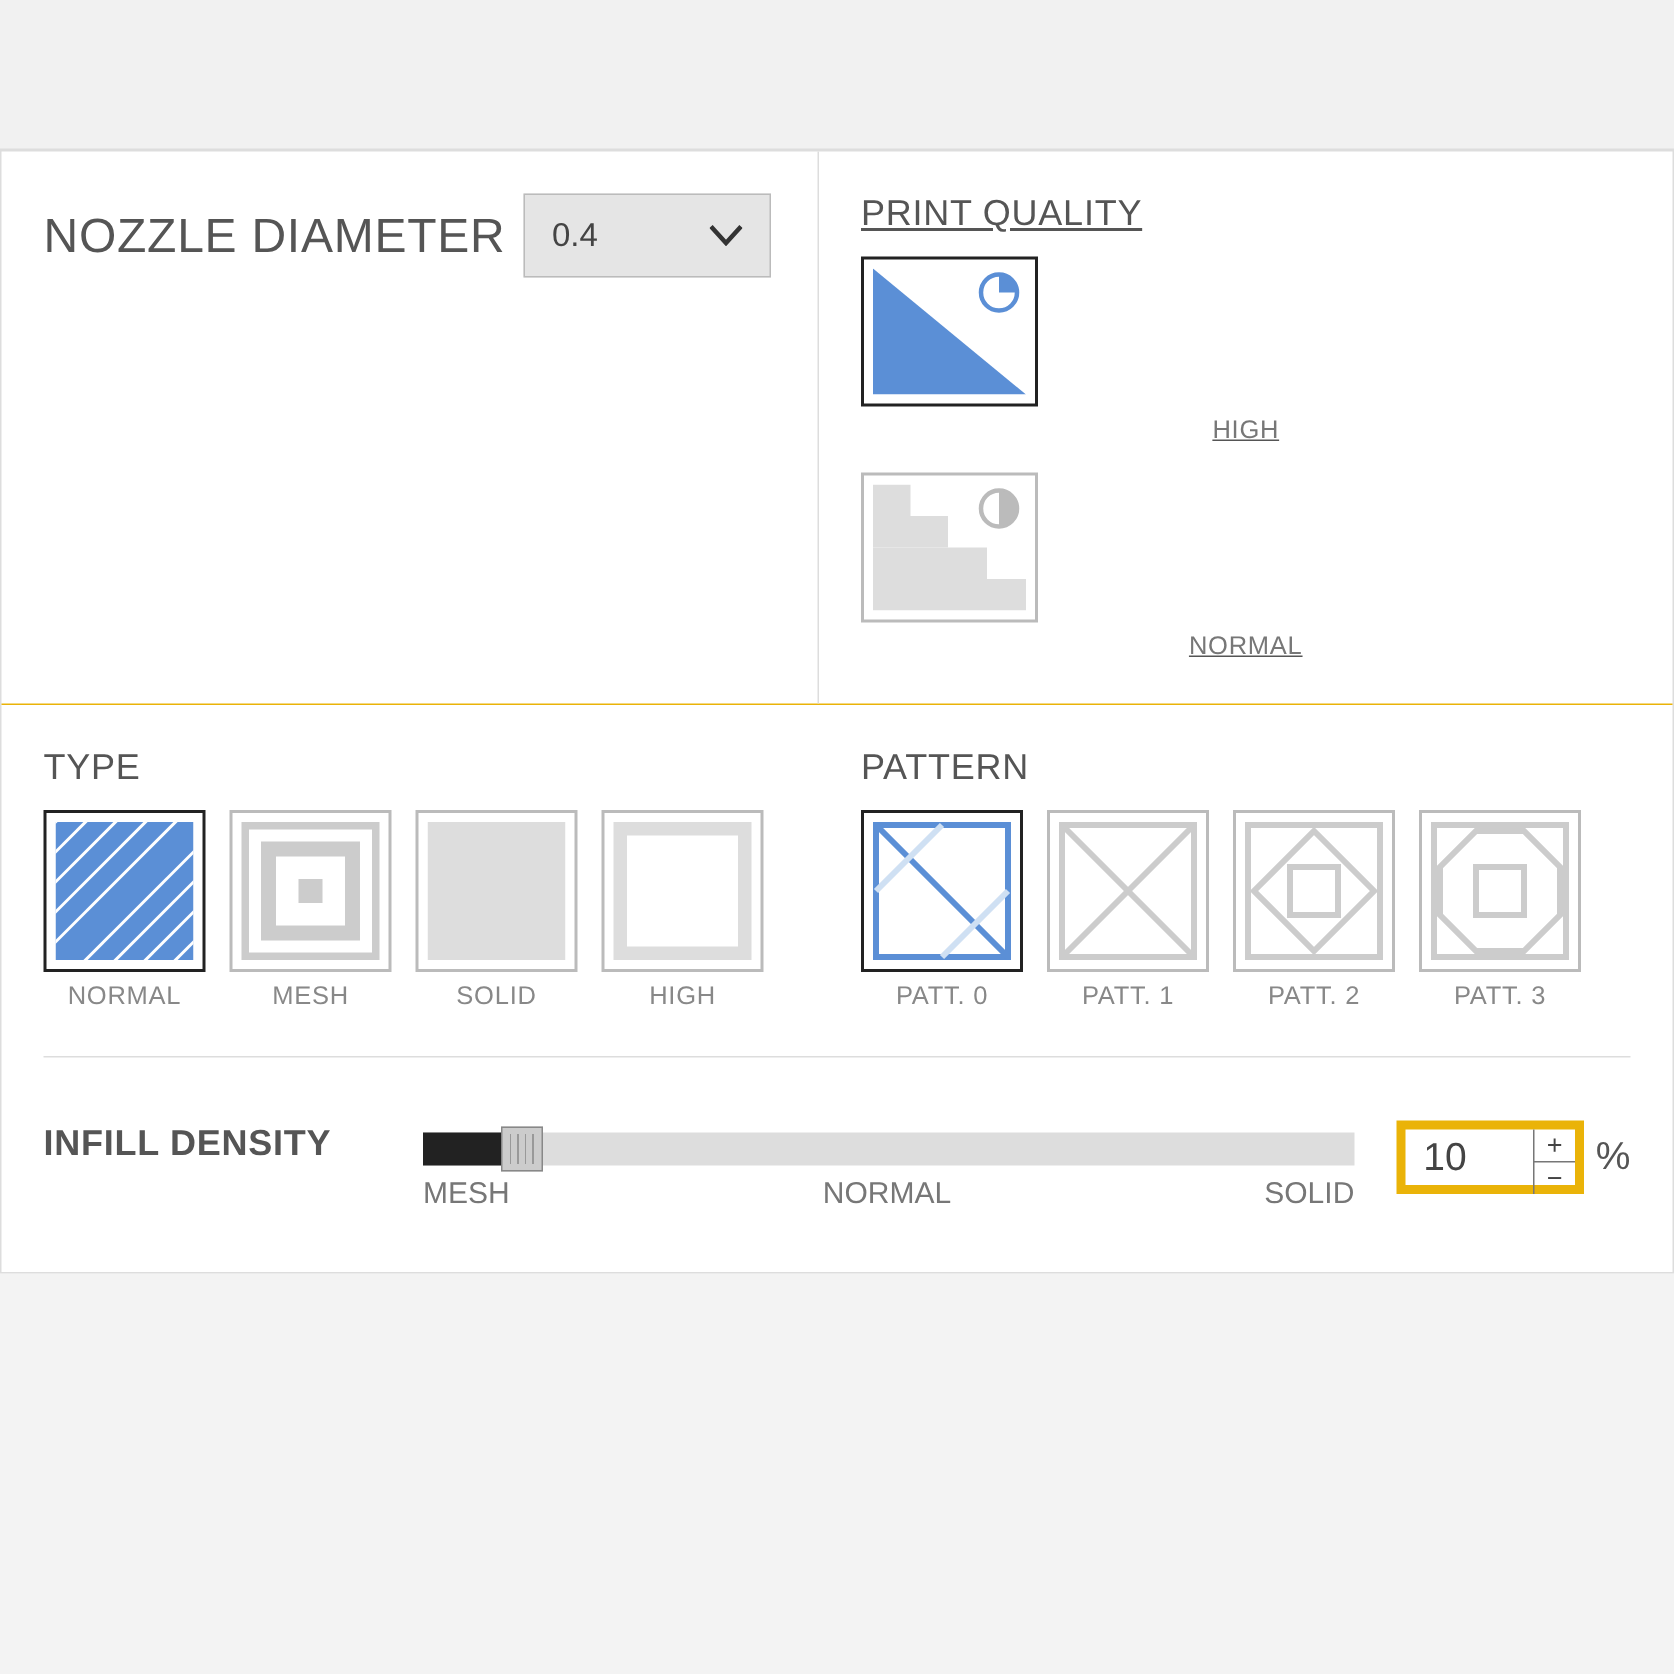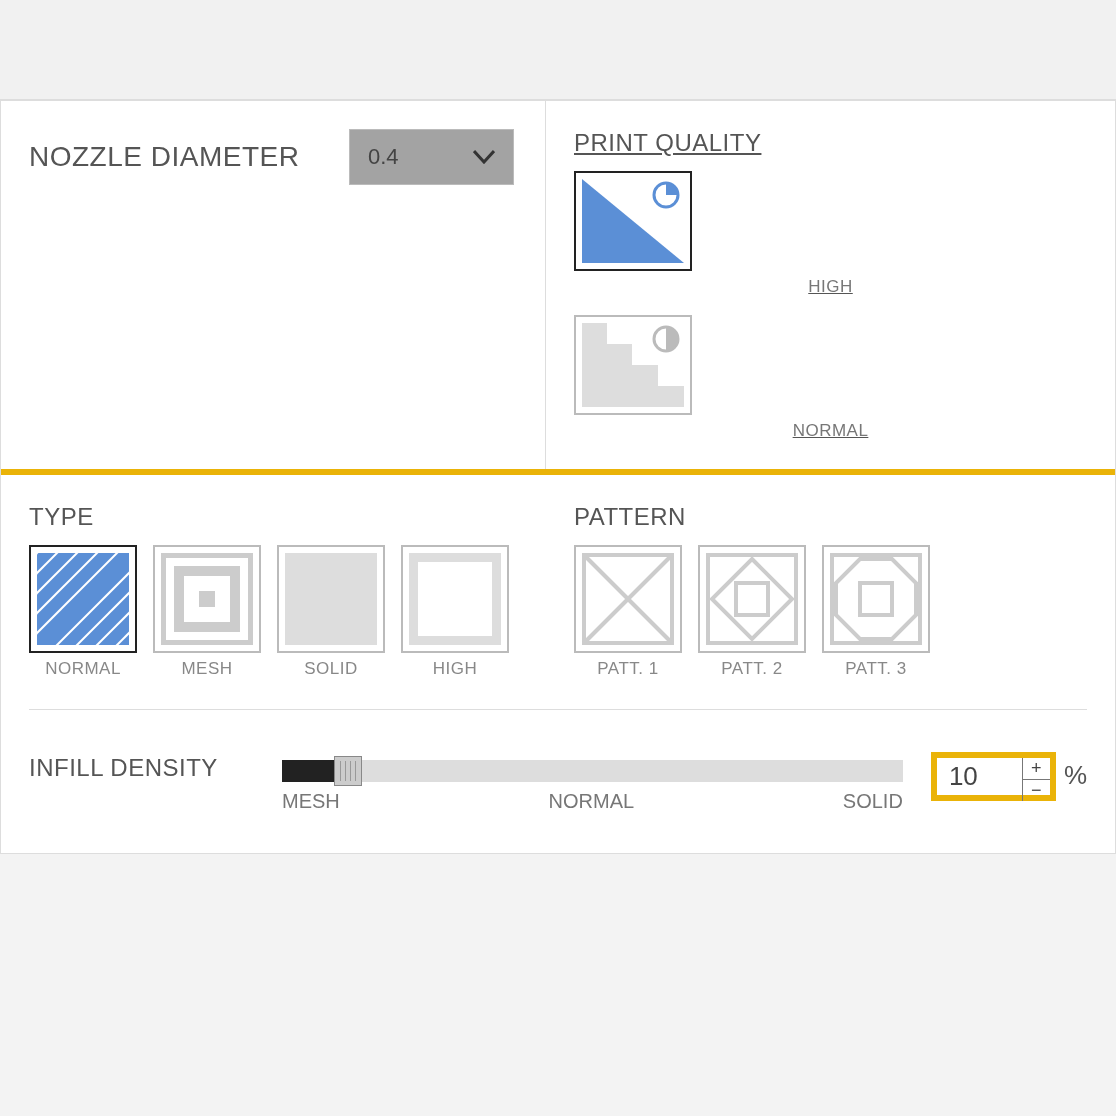--- a/index.html
+++ b/index.html
@@ -11,23 +11,23 @@
     width: 1116px;
     height: 1116px;
   }
   .top-spacer { height: 100px; background:#f1f1f1; border-bottom:1px solid #ddd;}
   .panel { background:#fff; border:1px solid #ddd; }
   .row1 { display:flex; }
   .cell { padding:28px 28px; }
   .cell-left { width:545px; border-right:1px solid #ddd; }
   .cell-right { flex:1;text-decoration:underline; }
   .field-row { display:flex; align-items:center; margin-bottom:30px; }
-  .field-label { font-size:28px; letter-spacing:0.5px; color:#555; width:320px;}
+  .field-label { font-size:32px; letter-spacing:0.5px; color:#555; width:320px;}
   .select {
-    width:165px; height:56px; border:1px solid #bbb; background:#a3a3a3;
+    width:165px; height:56px; border:1px solid #bbb; background:#e5e5e5;
     display:flex; align-items:center; justify-content:space-between;
     padding:0 18px; font-size:22px; color:#444; cursor:pointer;
   }
   .section-title { font-size:24px; color:#555; letter-spacing:0.5px; margin-bottom:14px;}
   .quality-row { display:flex; gap:18px;flex-direction:column; }
   .quality-item { text-align:center; }
   .quality-box {
     width:118px; height:100px; border:2px solid #bbb; background:#fff;
     position:relative; padding:6px; cursor:pointer;
   }
@@ -39,21 +39,21 @@
   .tile-row { display:flex; gap:16px; margin-top:14px;}
   .tile-item { text-align:center;}
   .tile-box {
     width:108px; height:108px; border:2px solid #bbb; background:#fff;
     cursor:pointer; padding:6px; position:relative;
   }
   .tile-box.selected { border-color:#222;}
   .tile-label { font-size:17px; color:#888; margin-top:6px; letter-spacing:0.5px;}
   .divider { border-top:1px solid #ddd; margin:20px 28px;}
   .infill-row { display:flex; align-items:flex-start; padding:10px 28px 40px 28px; gap:28px;}
-  .infill-label { font-size:24px; color:#555; letter-spacing:0.5px; width:225px; padding-top:14px;}
+  .infill-label { font-size:24px; color:#555; letter-spacing:0.5px; width:225px; padding-top:14px;font-weight:bold;}
   .slider-wrap { flex:1; }
   .slider-track {
     position:relative; height:22px; background:#ddd; margin-top:20px;
   }
   .slider-fill { position:absolute; left:0; top:0; height:22px; background:#222; width:58px;}
   .slider-thumb {
     position:absolute; top:-4px; left:52px; width:28px; height:30px;
     background:#ccc; border:1px solid #888; cursor:pointer;
     background-image: repeating-linear-gradient(90deg,#999 0 1px,transparent 1px 5px);
     background-size:auto; background-position:center; background-repeat:no-repeat;
@@ -119,21 +119,21 @@
               <circle cx="84" cy="16" r="12" fill="#fff" stroke="#bbb" stroke-width="3"></circle>
               <path d="M84 4 A12 12 0 0 1 84 28 L84 16 Z" fill="#bbb"></path>
             </svg>
           </div>
           <div class="quality-label">NORMAL</div>
         </div>
       </div>
     </div>
   </div>
 
-  <div class="row2" style="border-top:6px solid #eab308">
+  <div class="row2" style="border-top:1px solid #eab308">
     <div class="type-col">
       <div class="section-title">TYPE</div>
       <div class="tile-row">
         <div class="tile-item">
           <div class="tile-box selected">
             <svg width="92" height="92" viewBox="0 0 92 92">
               <rect x="0" y="0" width="92" height="92" fill="#5b8fd6"></rect>
               <g stroke="#fff" stroke-width="2">
                 <line x1="-20" y1="20" x2="20" y2="-20"></line>
                   <line x1="-20" y1="40" x2="40" y2="-20"></line>
@@ -176,20 +176,31 @@
           </div>
           <div class="tile-label">HIGH</div>
         </div>
       </div>
     </div>
 
     <div class="pattern-col">
       <div class="section-title">PATTERN</div>
       <div class="tile-row">
         <div class="tile-item">
+          <div class="tile-box selected">
+            <svg width="92" height="92" viewBox="0 0 92 92">
+              <rect x="2" y="2" width="88" height="88" fill="none" stroke="#5b8fd6" stroke-width="4"></rect>
+              <line x1="2" y1="2" x2="90" y2="90" stroke="#5b8fd6" stroke-width="4"></line>
+              <line x1="2" y1="46" x2="46" y2="2" stroke="#cfe0f3" stroke-width="4"></line>
+              <line x1="46" y1="90" x2="90" y2="46" stroke="#cfe0f3" stroke-width="4"></line>
+            </svg>
+          </div>
+          <div class="tile-label">PATT. 0</div>
+        </div>
+        <div class="tile-item">
           <div class="tile-box">
             <svg width="92" height="92" viewBox="0 0 92 92">
               <rect x="2" y="2" width="88" height="88" fill="none" stroke="#ccc" stroke-width="4"></rect>
               <line x1="2" y1="2" x2="90" y2="90" stroke="#ccc" stroke-width="4"></line>
               <line x1="90" y1="2" x2="2" y2="90" stroke="#ccc" stroke-width="4"></line>
             </svg>
           </div>
           <div class="tile-label">PATT. 1</div>
         </div>
         <div class="tile-item">

